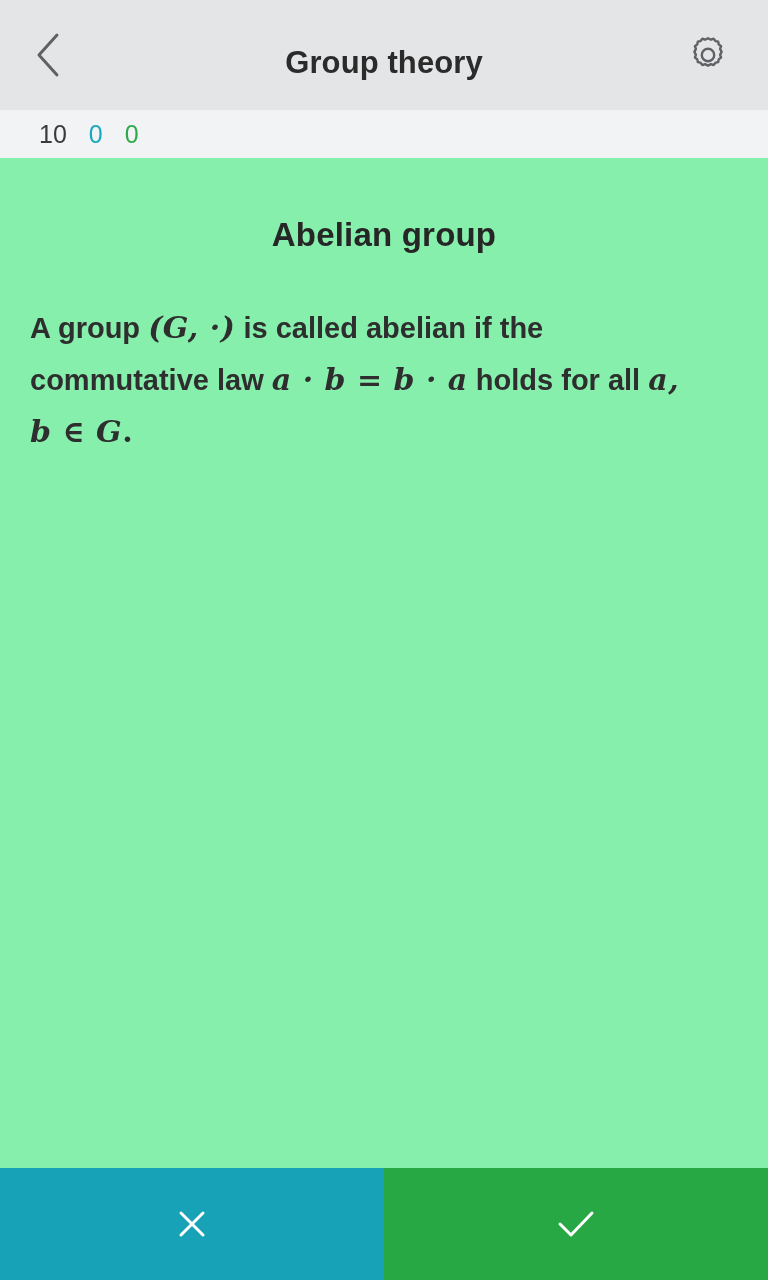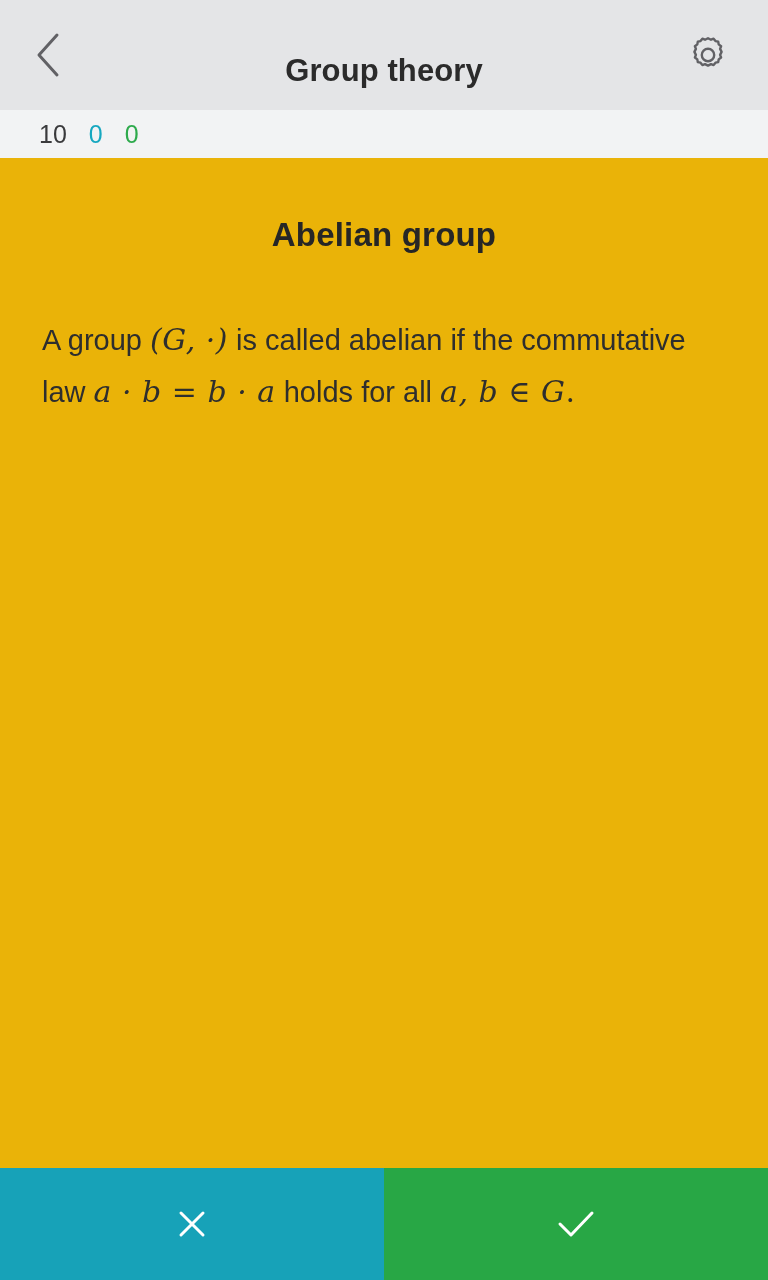--- a/index.html
+++ b/index.html
@@ -39,21 +39,21 @@
     display: flex;
     align-items: center;
     justify-content: center;
     cursor: pointer;
   }
   .header-back svg { display: block; }
   .header-title {
     position: absolute;
     left: 0;
     right: 0;
-    top: 16px;
+    top: 8px;
     height: 110px;
     line-height: 110px;
     text-align: center;
     font-size: 31px;
     font-weight: bold;
     color: #2b2b2b;
     letter-spacing: 0.1px;
     pointer-events: none;
   }
   .header-settings {
@@ -85,42 +85,43 @@
     margin-right: 22px;
     font-weight: normal;
   }
   .counter-total { color: #3a3a3c; }
   .counter-wrong { color: #17a8c0; }
   .counter-right { color: #2eaa4c; }
 
   
   .card {
     flex: 1 1 auto;
-    background: #eab308;
+    background: #86efac;
     padding: 0 30px;
     box-sizing: border-box;
     overflow: hidden;
   }
   .card-title {
     margin: 0;
     padding: 58px 0 0 0;
     text-align: center;
     font-size: 33px;
     font-weight: bold;
     color: #262626;
     letter-spacing: 0.2px;
   }
   .card-text {
-    margin: 12px;
+    margin: 0;
     padding: 48px 0 0 0;
     font-size: 29px;
     line-height: 52px;
     color: #2e2e2e;
     text-align: left;
     max-width: 660px;
+    font-weight: bold;
   }
   .mathit {
     font-family: "DejaVu Serif", "Liberation Serif", serif;
     font-style: italic;
     font-size: 30px;
     letter-spacing: 0.5px;
   }
   .mathrm {
     font-family: "DejaVu Serif", "Liberation Serif", serif;
     font-style: normal;

